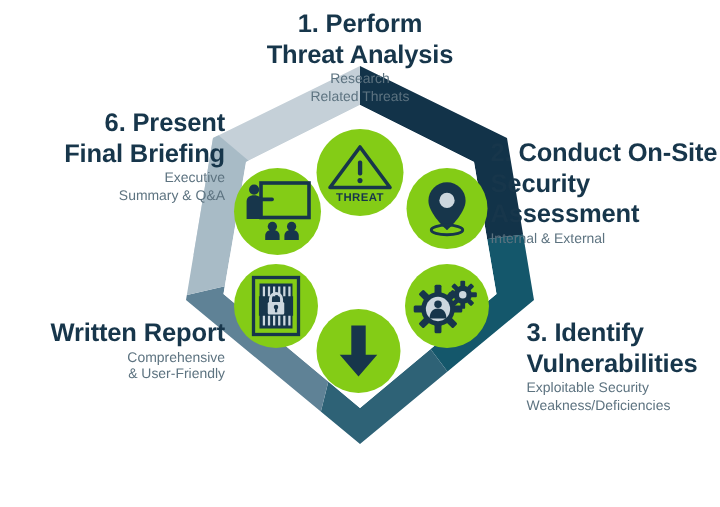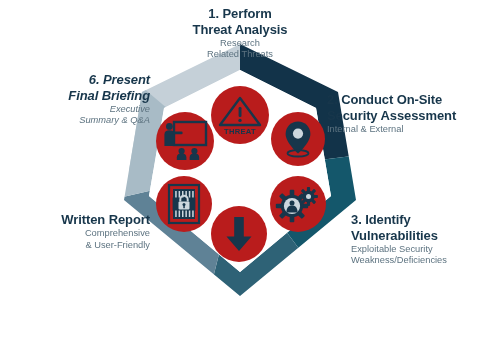--- a/index.html
+++ b/index.html
@@ -28,47 +28,47 @@
   .label {
     position: absolute;
     color: #5a6b78;
     line-height: 1.22;
     font-size: 9.2px;
   }
   .label .title {
     display: block;
     font-weight: bold;
     color: #17364b;
-    font-size: 13px;
+    font-size: 17px;
     line-height: 1.22;
     letter-spacing: -0.1px;
   }
   .label .sub {
     display: block;
     color: #5d7380;
     font-size: 9.3px;
     line-height: 1.26;
   }
   .ctr { text-align: center; }
   .lft { text-align: left; }
   .rgt { text-align: right; }
 
   
   #lbl-1 { left: 150px; top: 6px;   width: 180px; }
   #lbl-2 { left: 327px; top: 72px;  width: 152px; margin-top: 20px; }
   #lbl-3 { left: 327px; top: 212px; width: 152px; margin-left: 24px; }
   #lbl-4 { left: 140px; top: 280px; width: 200px; }
   #lbl-5 { left: 2px;   top: 212px; width: 148px; }
-  #lbl-6 { left: 2px;   top: 72px;  width: 148px; font-style: italic; }
+  #lbl-6 { left: 2px;   top: 72px;  width: 148px; }
 
   
   .disc {
     position: absolute;
     border-radius: 50%;
-    background: #b91c1c;
+    background: #84cc16;
     display: flex;
     align-items: center;
     justify-content: center;
   }
   .disc svg { display: block; overflow: visible; }
   .threat-word {
     font-family: "Liberation Sans", sans-serif;
     font-weight: bold;
     font-size: 7.6px;
     fill: #17364b;

